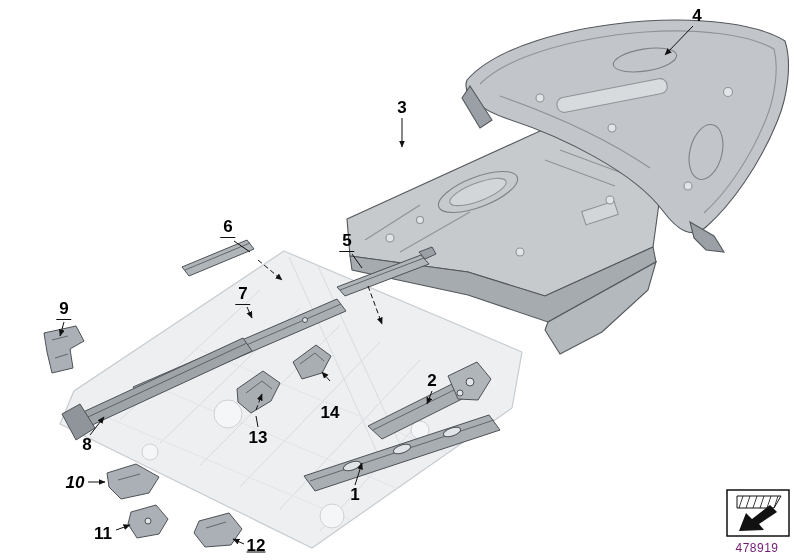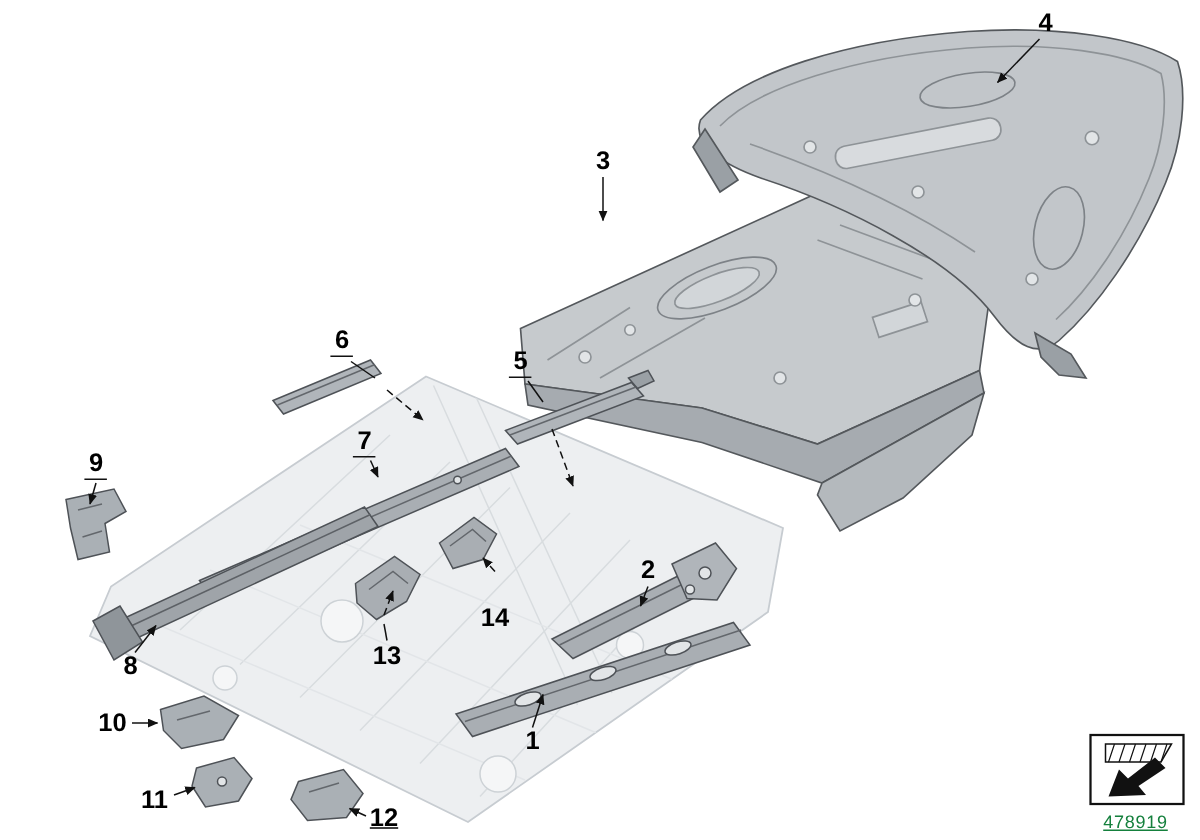--- a/index.html
+++ b/index.html
@@ -18,23 +18,22 @@
     color:#000;
     line-height:1;
     cursor:pointer;
     user-select:none;
   }
   .callout.u{border-bottom:1.5px solid #111;padding:0 3px 2px;}
   .partnum{
     position:absolute;
     transform:translate(-50%,-50%);
     font:12px "Liberation Sans",sans-serif;
-    color:#15803d;
+    color:#701a75;
     letter-spacing:.5px;
-    text-decoration:underline;
   }
 </style>
 </head>
 <body>
 
 <div class="stage">
 
   <svg width="800" height="560" viewBox="0 0 800 560">
     <defs>
       <marker id="arr" markerWidth="8" markerHeight="8" refX="6.5" refY="3" orient="auto" markerUnits="userSpaceOnUse">
@@ -181,21 +180,21 @@
 
   <div class="callout" style="left:355px;top:494px;">1</div>
   <div class="callout" style="left:432px;top:380px;">2</div>
   <div class="callout" style="left:402px;top:107px;">3</div>
   <div class="callout" style="left:697px;top:15px;">4</div>
   <div class="callout u" style="left:347px;top:242px;">5</div>
   <div class="callout u" style="left:228px;top:228px;">6</div>
   <div class="callout u" style="left:243px;top:295px;">7</div>
   <div class="callout" style="left:87px;top:444px;">8</div>
   <div class="callout u" style="left:64px;top:310px;">9</div>
-  <div class="callout" style="left:75px;top:482px;">10</div>
+  <div class="callout" style="left:75px;top:482px;font-style:italic;">10</div>
   <div class="callout" style="left:103px;top:533px;text-align:center;">11</div>
   <div class="callout" style="left:256px;top:545px;text-decoration:underline;">12</div>
   <div class="callout" style="left:258px;top:437px;text-align:center;">13</div>
   <div class="callout" style="left:330px;top:412px;">14</div>
 
   <div class="partnum" style="left:757px;top:548px;">478919</div>
 
 </div>
 
 </body></html>

